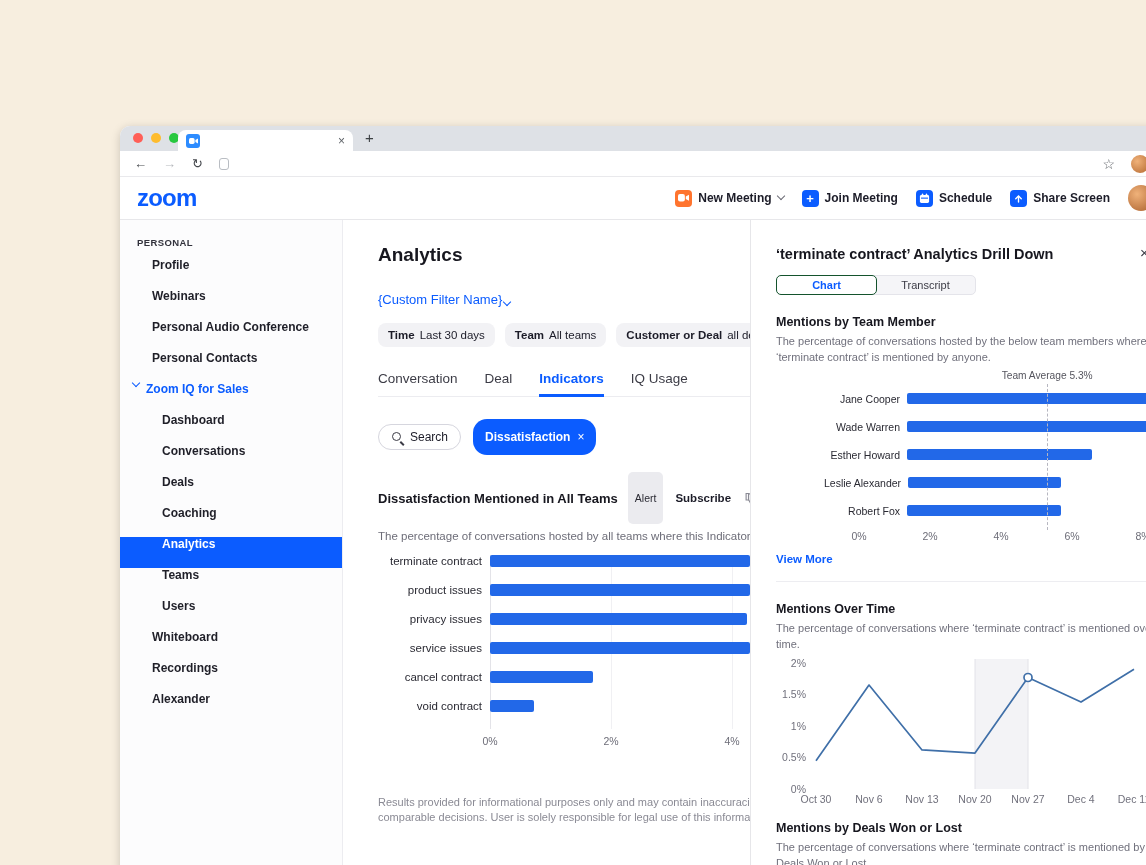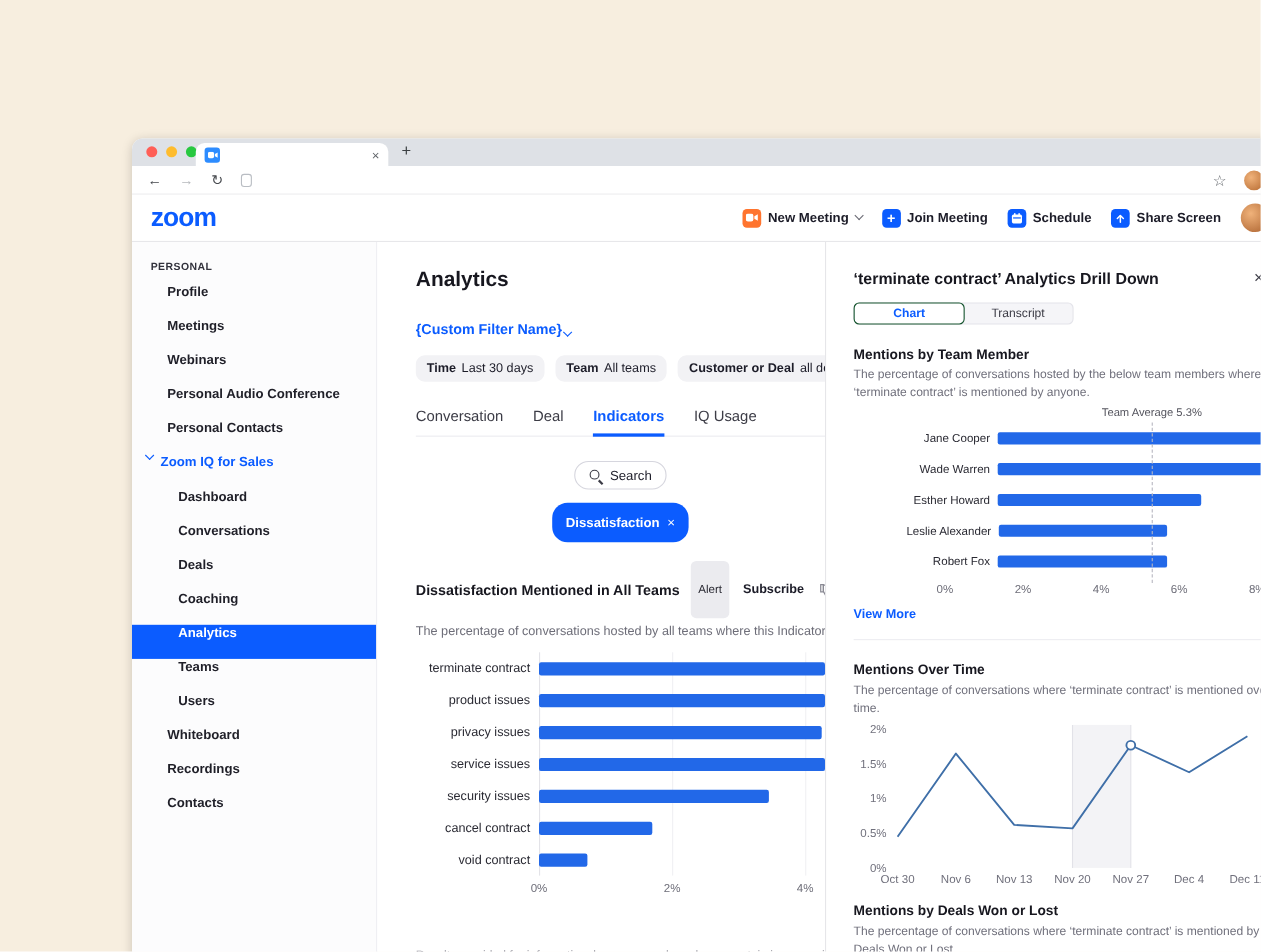--- a/index.html
+++ b/index.html
@@ -37,45 +37,45 @@
   .appbody{flex:1;display:flex;min-height:0;background:#fff;}
   .sidebar{flex:0 0 223px;background:#fcfcfd;border-right:1px solid #ececf0;padding-top:17px;overflow:hidden;}
   .sb-label{margin:0 0 10px 17px;font-size:9.5px;font-weight:600;color:#32323c;letter-spacing:.4px;}
   .sb-item{height:31px;display:flex;align-items:flex-start;padding-left:32px;font-size:12px;font-weight:600;color:#1f1f28;cursor:pointer;gap:7px;}
   .sb-item.sub{padding-left:42px;}
   .sb-item.parent{padding-left:13px;color:#0b5cff;}
   .sb-item.active{background:#0b5cff;color:#fff;}
   
   .main{flex:0 0 407px;background:#fff;overflow:hidden;padding:24px 0 0 35px;position:relative;}
   .page-title{font-size:19px;font-weight:700;color:#17171f;margin-bottom:26px;}
-  .custom-filter{display:flex;align-items:flex-end;gap:2px;color:#0b5cff;font-size:13px;font-weight:700;cursor:pointer;}
+  .custom-filter{display:flex;align-items:flex-end;gap:2px;color:#0b5cff;font-size:13px;font-weight:400;cursor:pointer;}
   .pills{display:flex;gap:10px;margin-top:16px;white-space:nowrap;}
   .pill{background:#f2f2f5;border-radius:8px;padding:6px 10px;font-size:11.5px;color:#1c1c28;white-space:nowrap;cursor:pointer;}
   .pill b{margin-right:5px;}
   .tabs{display:flex;gap:27px;margin-top:24px;width:600px;border-bottom:1px solid #ececf0;font-size:13.5px;color:#3c3c46;}
   .tab-item{padding-bottom:8px;border-bottom:3px solid transparent;margin-bottom:-1px;cursor:pointer;}
   .tab-item.active{color:#0b5cff;font-weight:700;border-bottom-color:#0b5cff;}
-  .controls{display:flex;gap:12px;margin-top:22px;align-items:center;flex-direction:column;}
+  .controls{display:flex;gap:12px;margin-top:22px;align-items:center;}
   .search-btn{display:inline-flex;align-items:center;gap:6px;height:26px;padding:0 12px;border:1px solid #d6d6de;border-radius:14px;background:#fff;font-family:"Liberation Sans",sans-serif;font-size:12px;color:#1c1c28;cursor:pointer;}
   .mag{position:relative;width:13px;height:13px;display:inline-block;}
   .mag::before{content:"";position:absolute;left:1px;top:1px;width:7px;height:7px;border:1.4px solid #3c3c46;border-radius:50%;}
   .mag::after{content:"";position:absolute;left:10px;top:10px;width:4.5px;height:1.6px;background:#3c3c46;transform:rotate(45deg);transform-origin:0 0;}
   .chip{display:inline-flex;align-items:center;gap:7px;height:36px;padding:0 12px;border-radius:14px;background:#0b5cff;color:#fff;font-size:12px;font-weight:600;cursor:pointer;}
   .chip-x{font-weight:400;font-size:12px;}
   .section-head{display:flex;align-items:center;gap:10px;white-space:nowrap;margin-top:17px;}
   .sec-title{font-size:13px;font-weight:700;color:#17171f;}
   .badge{background:#ebebef;border-radius:5px;padding:20px 7px;font-size:10.5px;color:#2a2a33;}
   .subscribe{font-size:11.5px;font-weight:700;color:#1c1c28;margin-left:2px;cursor:pointer;}
   .thumb{display:inline-flex;margin-left:4px;cursor:pointer;}
   .section-desc{font-size:11.5px;color:#6d6d78;margin-top:6px;white-space:nowrap;}
   .hb-chart{margin-top:13px;}
   .hb-rows{position:relative;}
   .vline{position:absolute;top:0;bottom:0;width:1px;background:#f0f0f3;}
   .vline.axis{background:#e3e3e8;}
-  .hb-row{display:flex;align-items:center;height:29px;position:relative;}
+  .hb-row{display:flex;height:29px;position:relative;}
   .hb-label{flex:0 0 104px;margin-right:8px;text-align:right;font-size:11.5px;color:#2a2a33;white-space:nowrap;}
   .hb-bar{height:12px;border-radius:2px;background:#2268e8;}
   .hb-ticks{position:relative;height:14px;margin-top:6px;}
   .tick{position:absolute;transform:translateX(-50%);font-size:10.5px;color:#6d6d78;white-space:nowrap;}
   .disclaimer{margin-top:46px;font-size:11px;color:#8a8a94;line-height:1.4;}
   .disclaimer div{white-space:nowrap;}
   
   .panel{flex:1;background:#fff;border-left:1px solid #e6e6e9;padding:26px 0 0 25px;overflow:hidden;position:relative;}
   .panel-title{font-size:14.5px;font-weight:700;color:#17171f;white-space:nowrap;}
   .panel-close{position:absolute;left:389px;top:24px;font-size:15px;color:#3c3c46;cursor:pointer;}
@@ -177,23 +177,20 @@
 
     <div class="appbody">
 
       <aside class="sidebar">
         <div class="sb-label">PERSONAL</div>
         <nav id="sb-nav">
             <div class="sb-item">
               <span>Profile</span>
             </div>
             <div class="sb-item">
-              <span>Meetings</span>
-            </div>
-            <div class="sb-item">
               <span>Webinars</span>
             </div>
             <div class="sb-item">
               <span>Personal Audio Conference</span>
             </div>
             <div class="sb-item">
               <span>Personal Contacts</span>
             </div>
             <div class="sb-item parent">
               <span class="chev"></span>
@@ -220,21 +217,21 @@
             <div class="sb-item sub">
               <span>Users</span>
             </div>
             <div class="sb-item">
               <span>Whiteboard</span>
             </div>
             <div class="sb-item">
               <span>Recordings</span>
             </div>
             <div class="sb-item">
-              <span>Contacts</span>
+              <span>Alexander</span>
             </div>
           </nav>
       </aside>
 
       <main class="main">
         <h1 class="page-title">Analytics</h1>
         <div class="custom-filter">
           <span>{Custom Filter Name}</span>
           <span class="chev"></span>
         </div>
@@ -284,24 +281,20 @@
                 <div class="hb-label">product issues</div>
                 <div class="hb-bar" style="width: 263.175px;"></div>
               </div>
               <div class="hb-row">
                 <div class="hb-label">privacy issues</div>
                 <div class="hb-bar" style="width: 257.125px;"></div>
               </div>
               <div class="hb-row">
                 <div class="hb-label">service issues</div>
                 <div class="hb-bar" style="width: 260.15px;"></div>
-              </div>
-              <div class="hb-row">
-                <div class="hb-label">security issues</div>
-                <div class="hb-bar" style="width: 208.725px;"></div>
               </div>
               <div class="hb-row">
                 <div class="hb-label">cancel contract</div>
                 <div class="hb-bar" style="width: 102.85px;"></div>
               </div>
               <div class="hb-row">
                 <div class="hb-label">void contract</div>
                 <div class="hb-bar" style="width: 43.56px;"></div>
               </div>
             </div>

